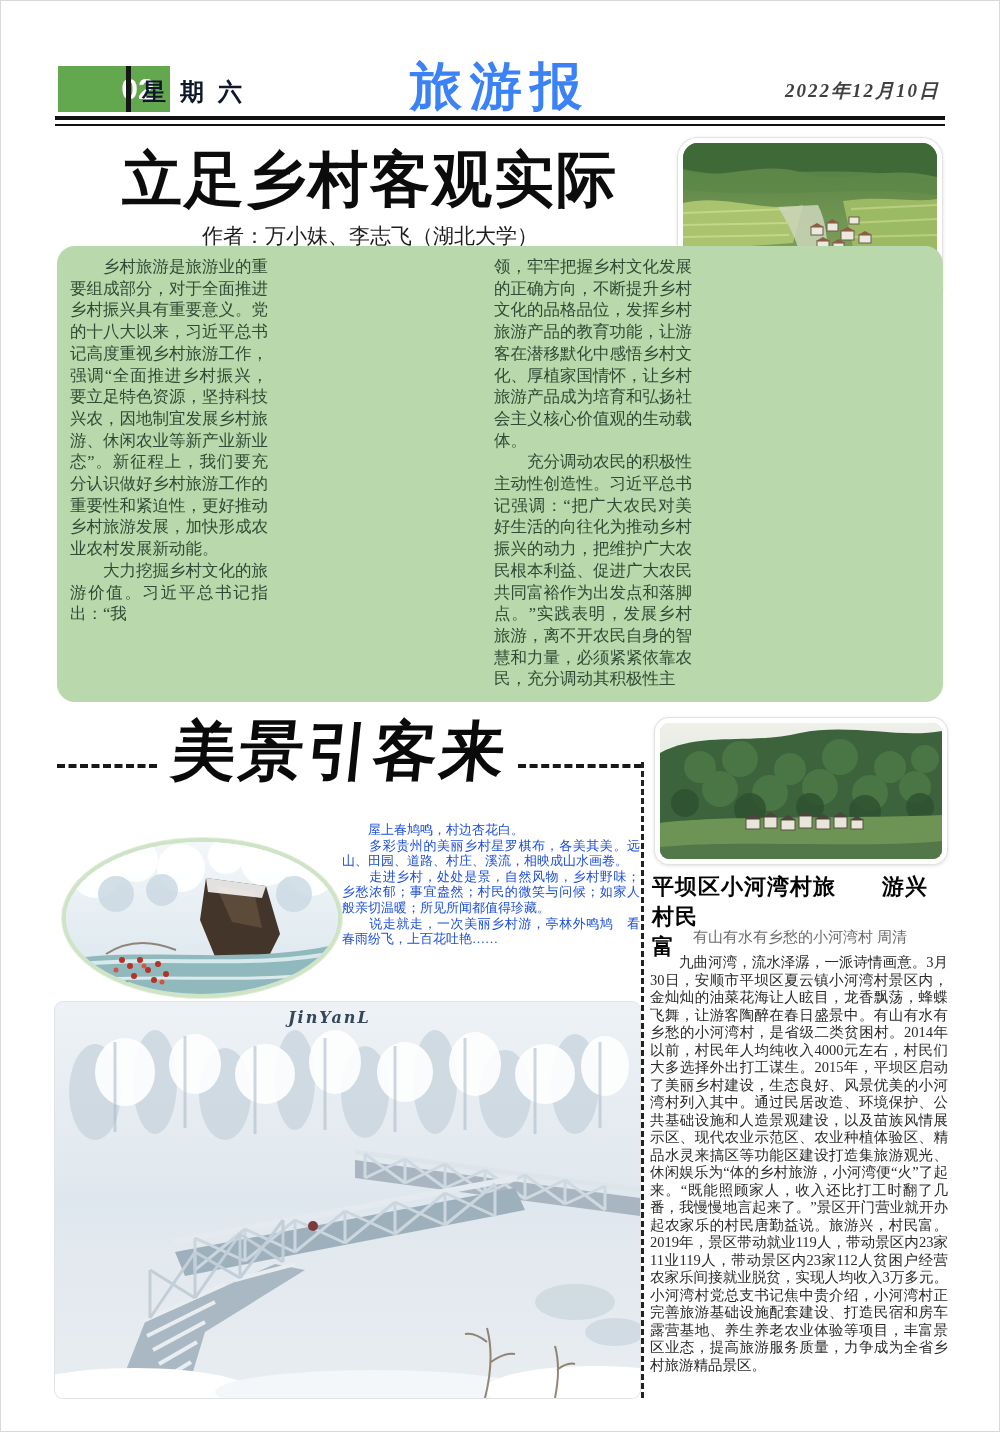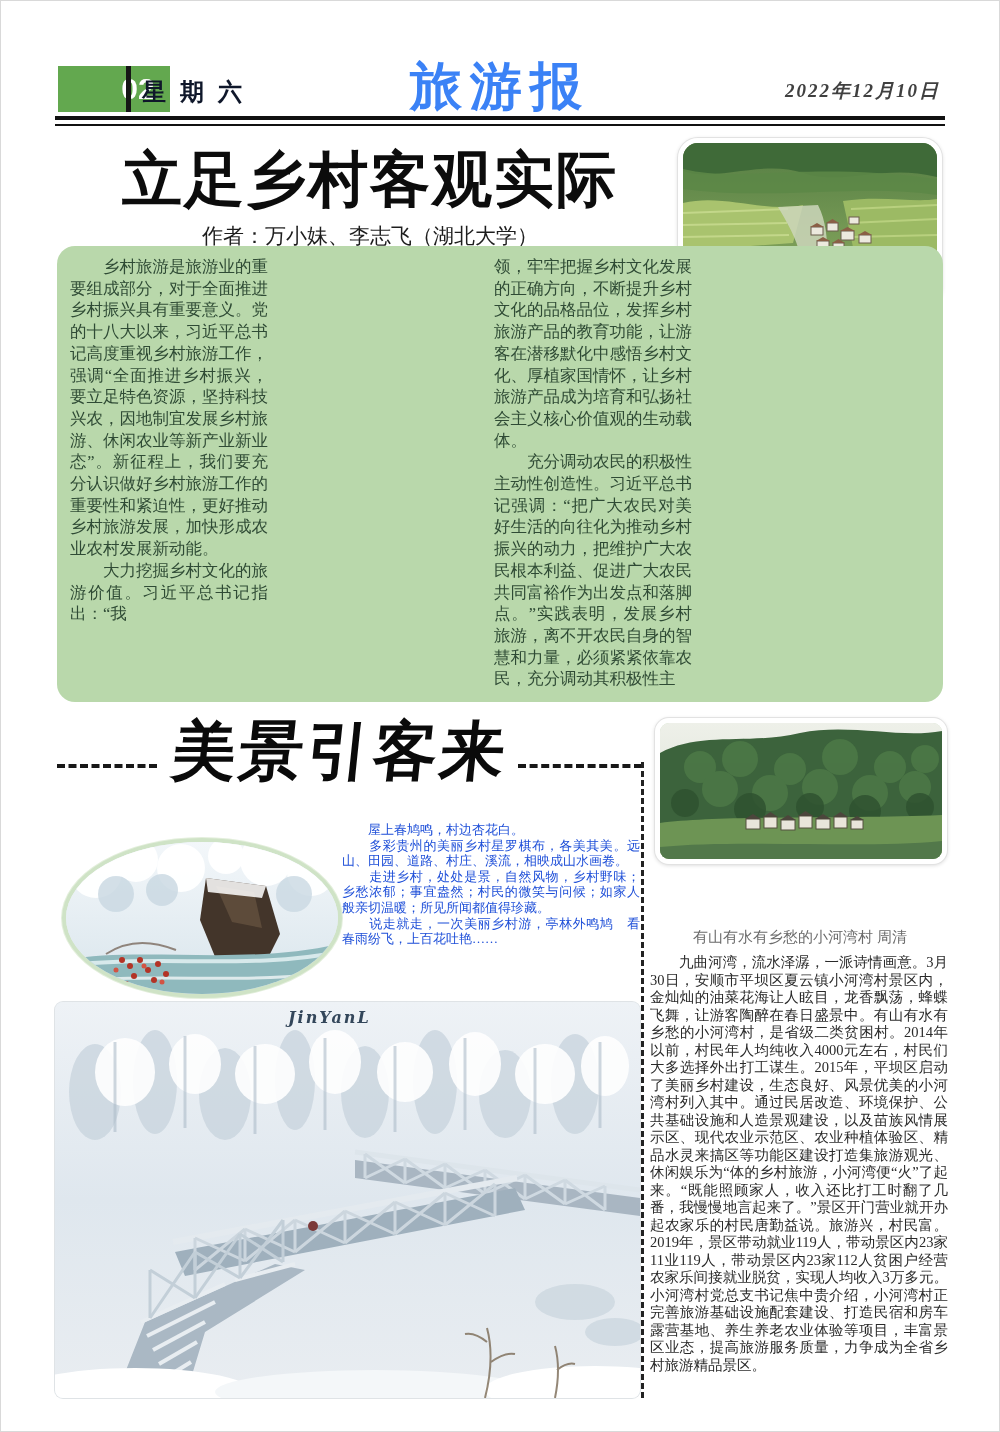--- a/index.html
+++ b/index.html
@@ -349,16 +349,18 @@
           <path d="M120,97 l8,-5 8,5 z"></path>
         <path d="M138,93 l7.5,-5 7.5,5 z"></path>
           <path d="M155,96 l8,-5 8,5 z"></path>
           <path d="M173,94 l7.5,-5 7.5,5 z"></path>
         <path d="M190,97 l7,-4 7,4 z"></path>
       </g>
       <path d="M0,124 C80,116 200,126 282,118 L282,136 L0,136 Z" fill="#52784a"></path>
     </svg>
   </div>
 
+  <div class="abs a2-headline">平坝区小河湾村旅　　游兴村民
+富</div>
   <div class="abs a2-byline">有山有水有乡愁的小河湾村 周清</div>
   <div class="abs a2-body">　　九曲河湾，流水泽潺，一派诗情画意。3月30日，安顺市平坝区夏云镇小河湾村景区内，金灿灿的油菜花海让人眩目，龙香飘荡，蜂蝶飞舞，让游客陶醉在春日盛景中。有山有水有乡愁的小河湾村，是省级二类贫困村。2014年以前，村民年人均纯收入4000元左右，村民们大多选择外出打工谋生。2015年，平坝区启动了美丽乡村建设，生态良好、风景优美的小河湾村列入其中。通过民居改造、环境保护、公共基础设施和人造景观建设，以及苗族风情展示区、现代农业示范区、农业种植体验区、精品水灵来搞区等功能区建设打造集旅游观光、休闲娱乐为“体的乡村旅游，小河湾便“火”了起来。“既能照顾家人，收入还比打工时翻了几番，我慢慢地言起来了。”景区开门营业就开办起农家乐的村民唐勤益说。旅游兴，村民富。2019年，景区带动就业119人，带动景区内23家11业119人，带动景区内23家112人贫困户经营农家乐间接就业脱贫，实现人均收入3万多元。小河湾村党总支书记焦中贵介绍，小河湾村正完善旅游基础设施配套建设、打造民宿和房车露营基地、养生养老农业体验等项目，丰富景区业态，提高旅游服务质量，力争成为全省乡村旅游精品景区。</div>
 
 </div>
 
 </body></html>

